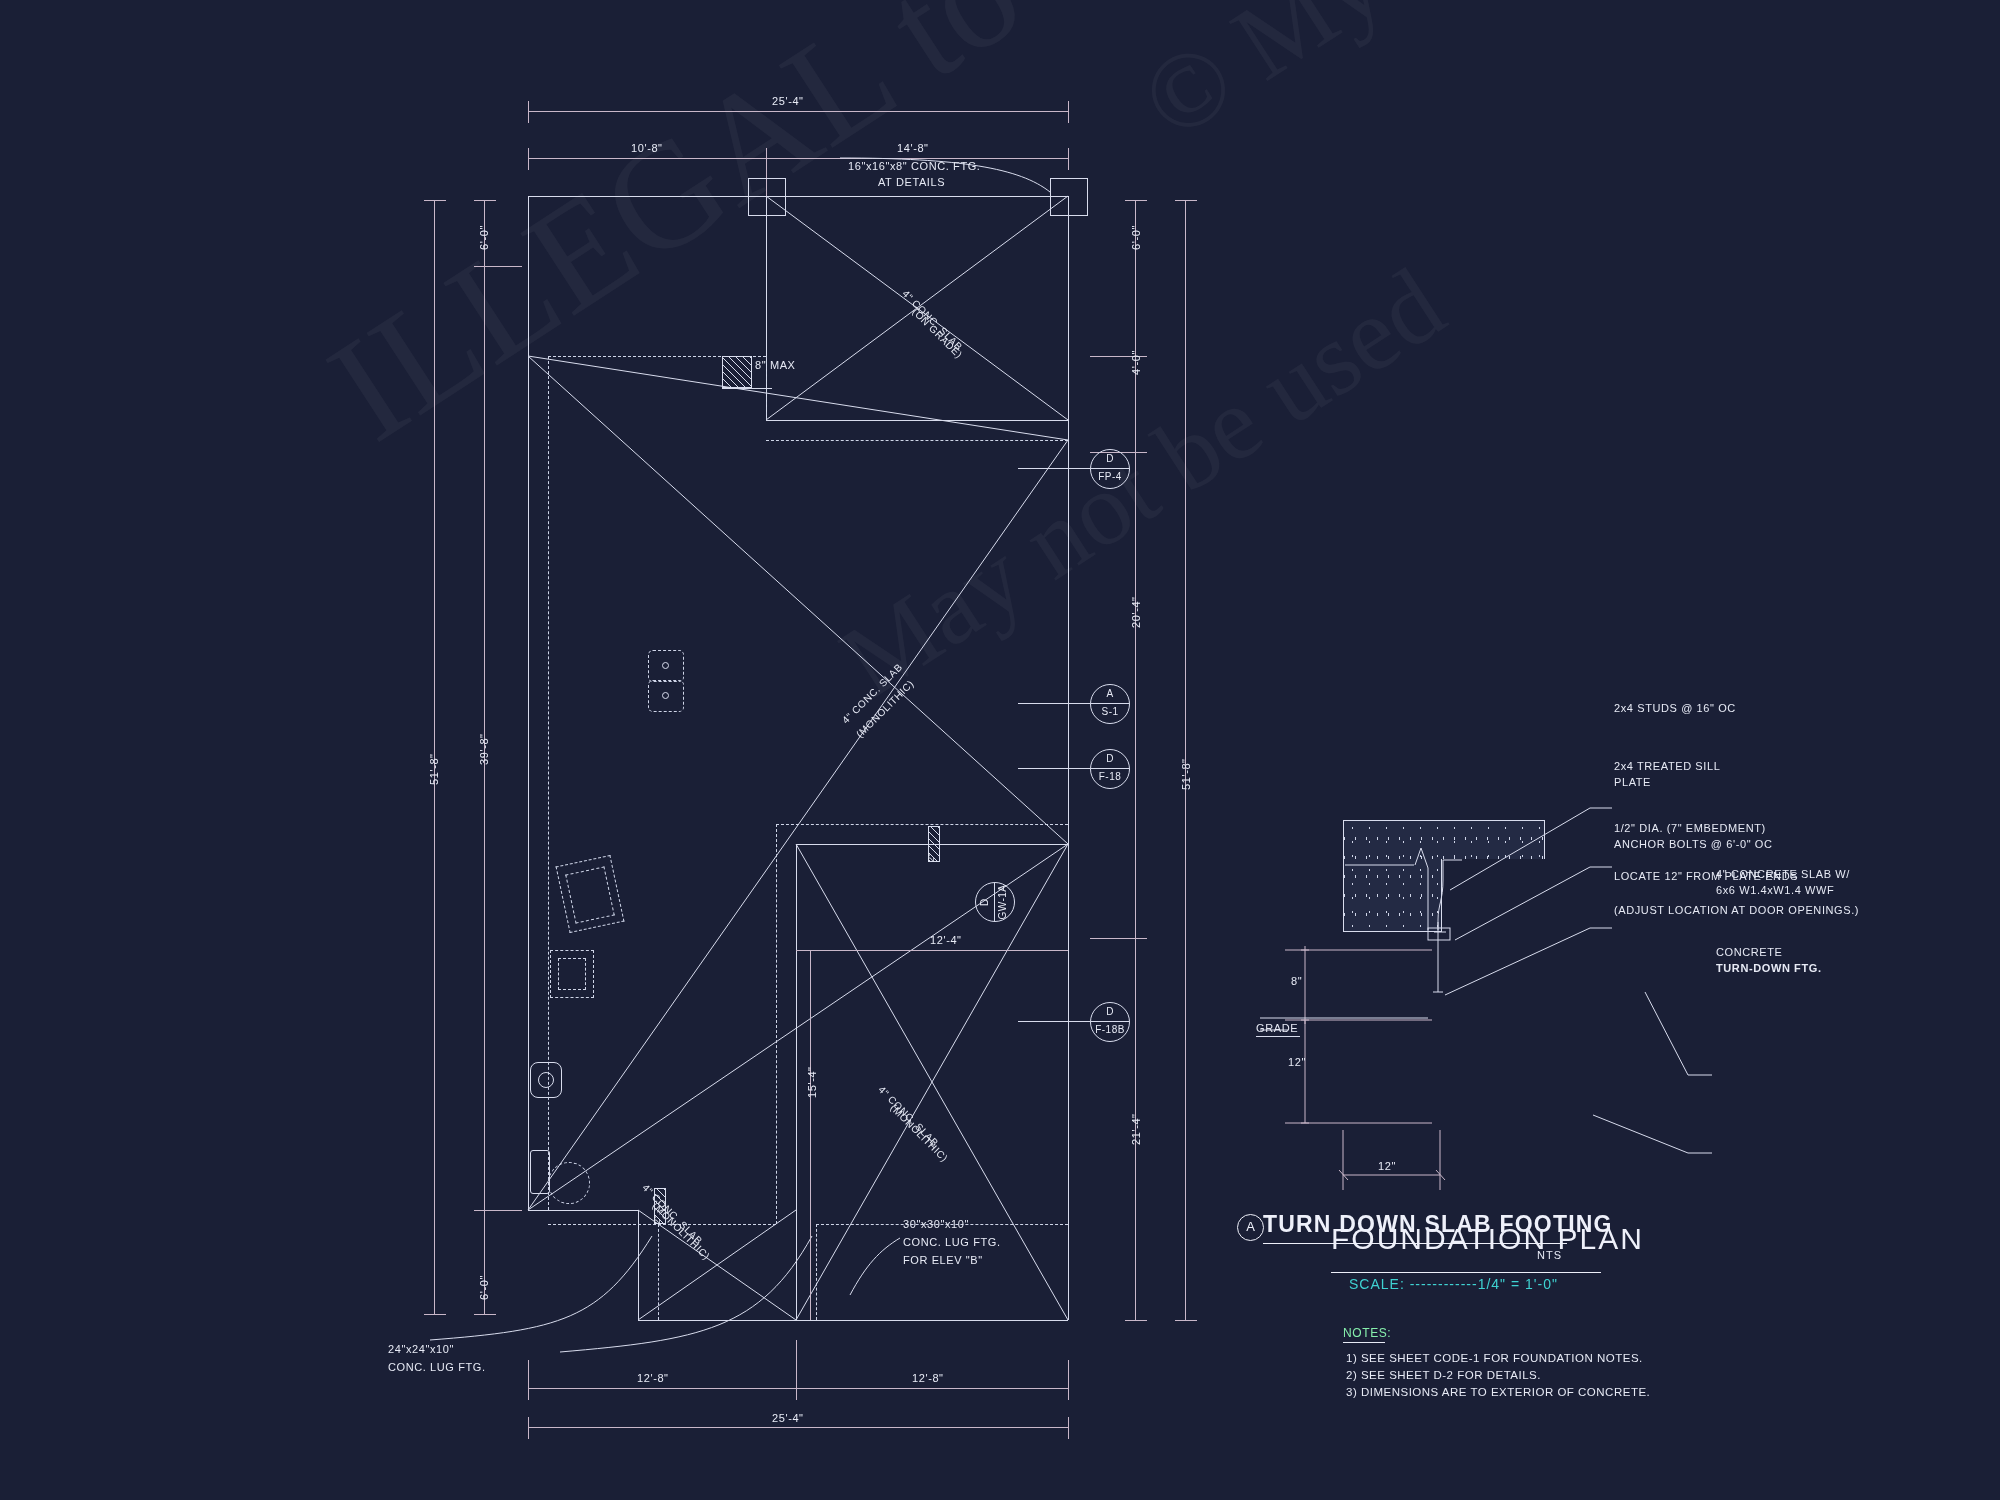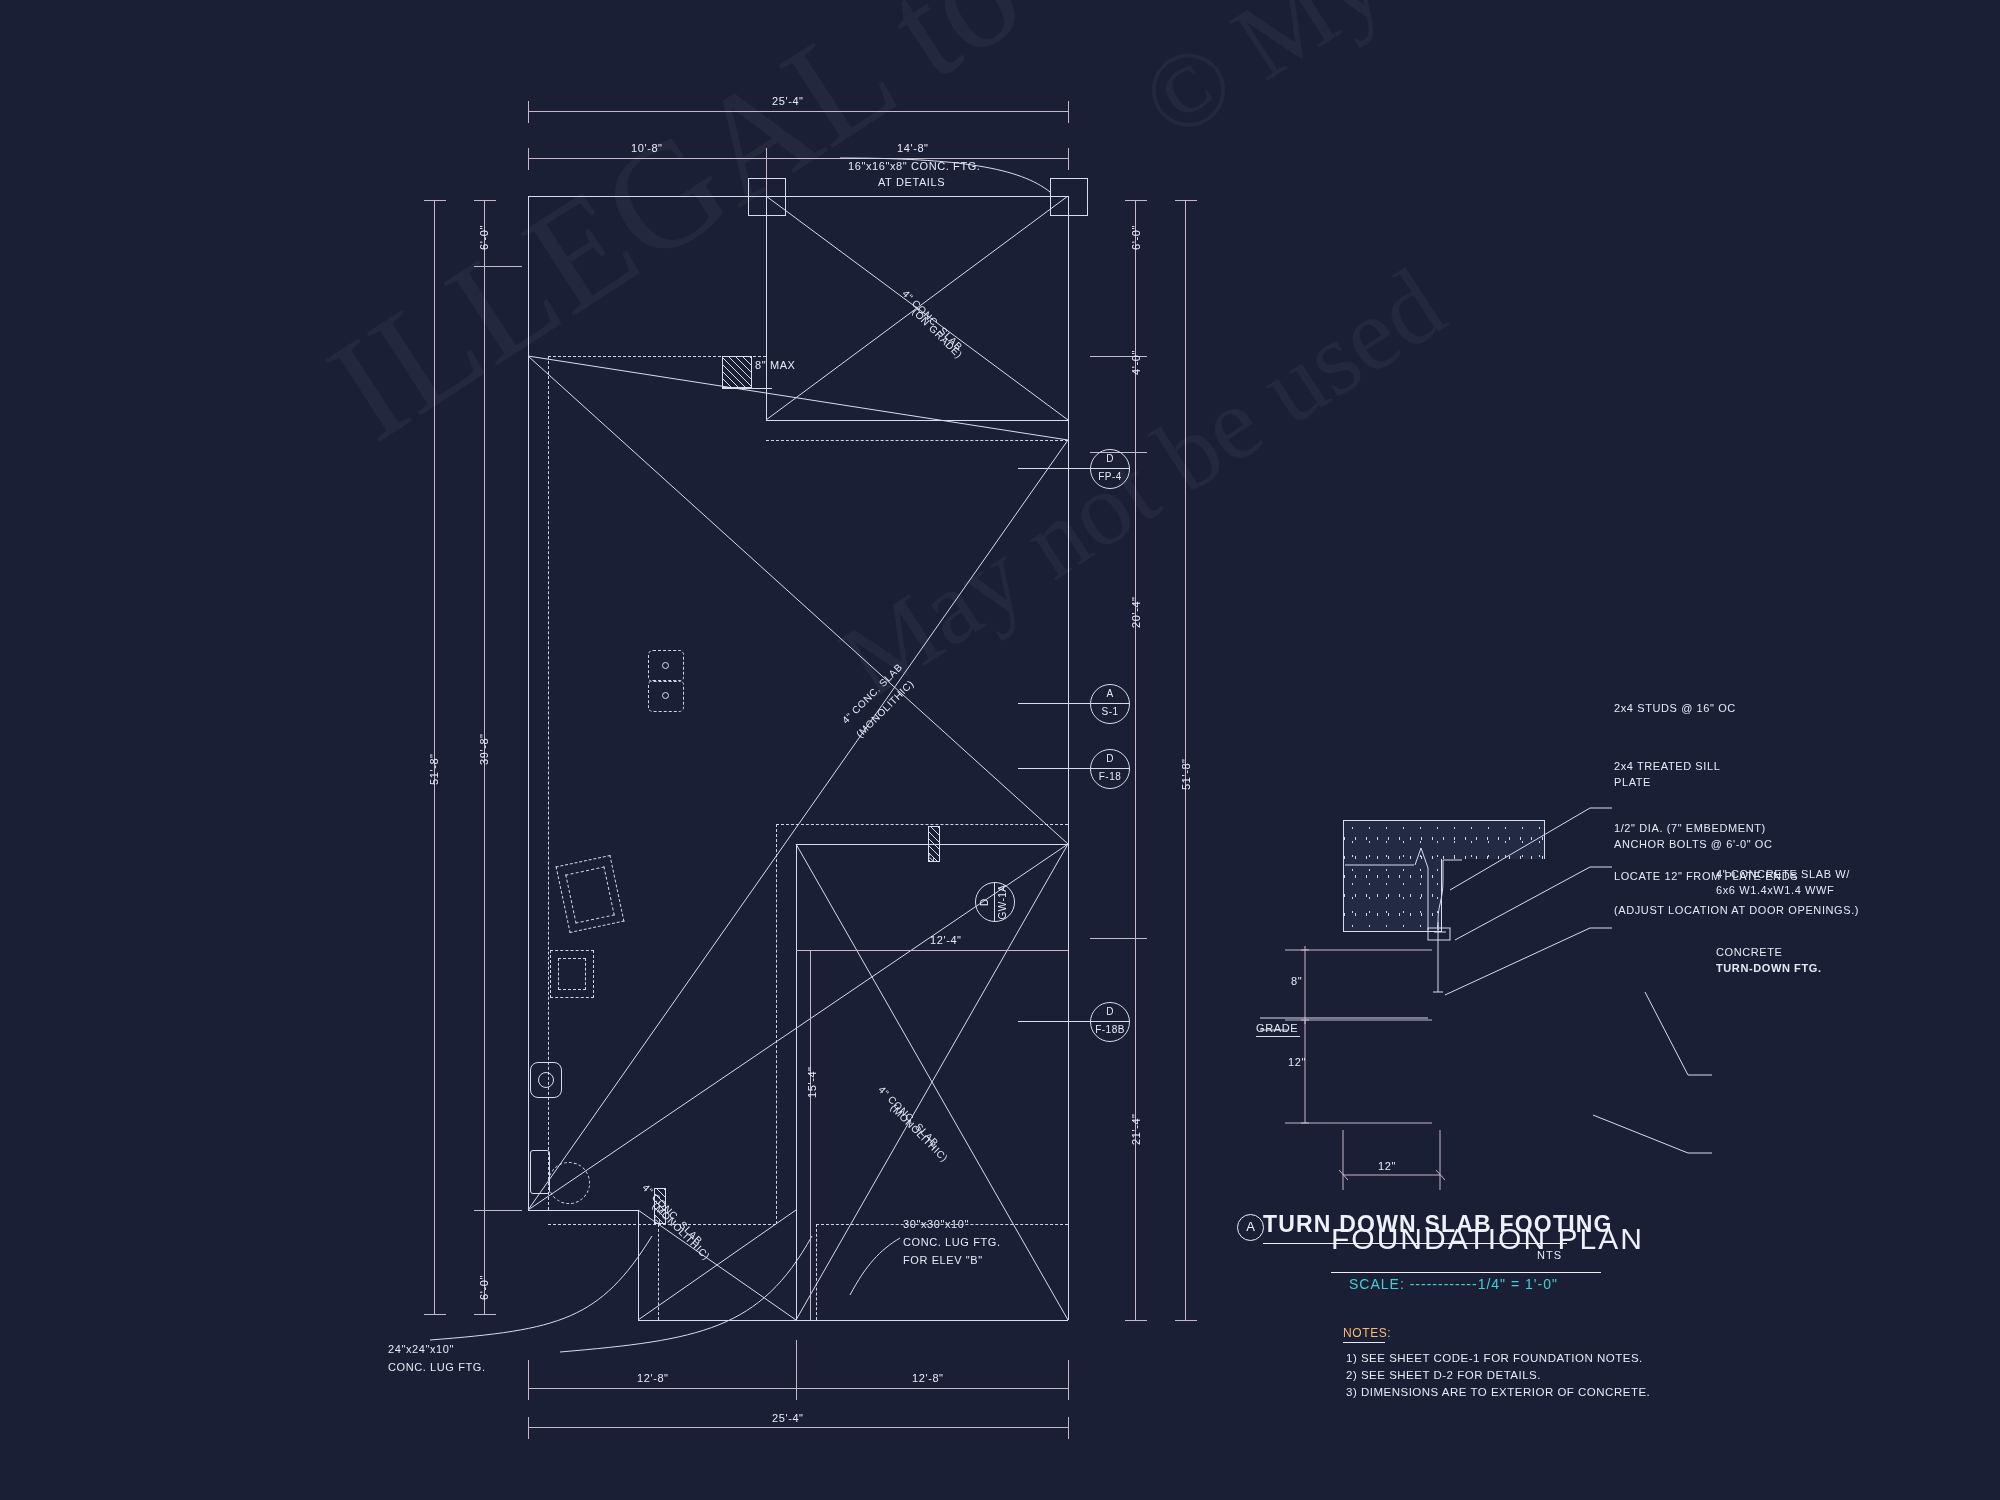--- a/index.html
+++ b/index.html
@@ -87,21 +87,21 @@
     font-size:30px;
     letter-spacing:2px;
   }
   #title-rule{position:absolute;height:1px;background:#eef0fa;}
   #title-scale{
     position:absolute;
     color:#3fd2d2;
     font-size:14px;
     letter-spacing:1px;
   }
-  #notes-head{position:absolute;color:#fdba74;font-size:12px;letter-spacing:.6px;}
+  #notes-head{position:absolute;color:#86efac;font-size:12px;letter-spacing:.6px;}
   #notes-head-rule{position:absolute;height:1px;background:#e7eaf5;}
   .note-line{position:absolute;color:#e7eaf5;font-size:11.5px;letter-spacing:.5px;}
 
   
   #det-title{position:absolute;color:#eef0fa;font-size:23px;letter-spacing:1.2px;font-weight:bold;}
   #det-rule{position:absolute;height:1px;background:#eef0fa;}
   #det-nts{position:absolute;color:#e7eaf5;font-size:11px;letter-spacing:1px;}
   #det-bub{
     position:absolute;width:25px;height:25px;border:1px solid #eef0fa;border-radius:50%;
     color:#eef0fa;font-size:13px;text-align:center;line-height:24px;

